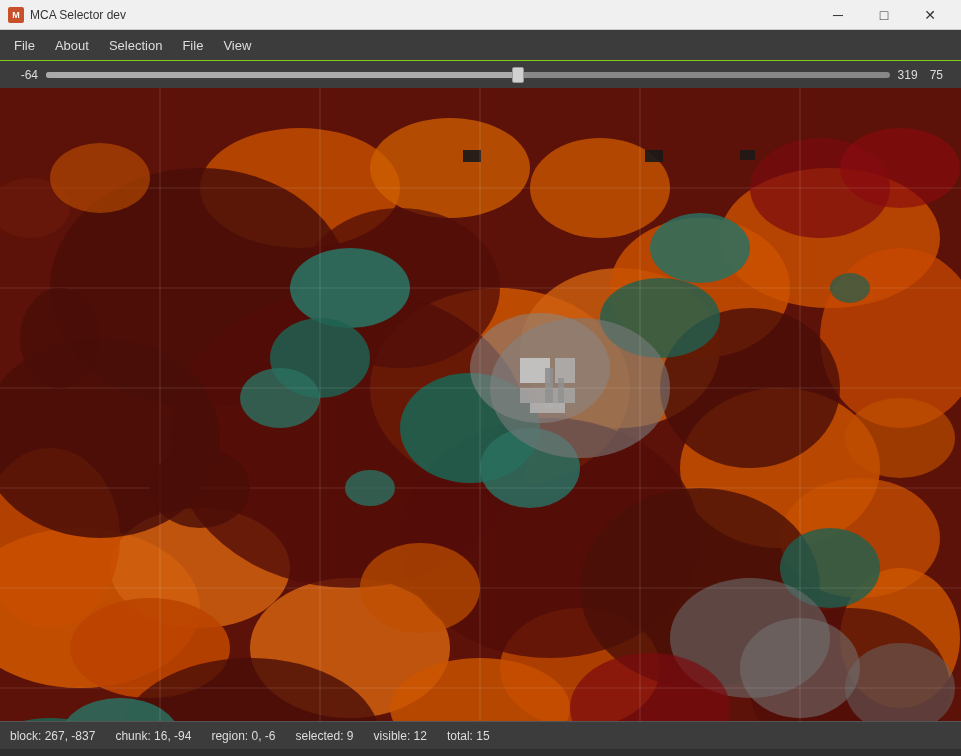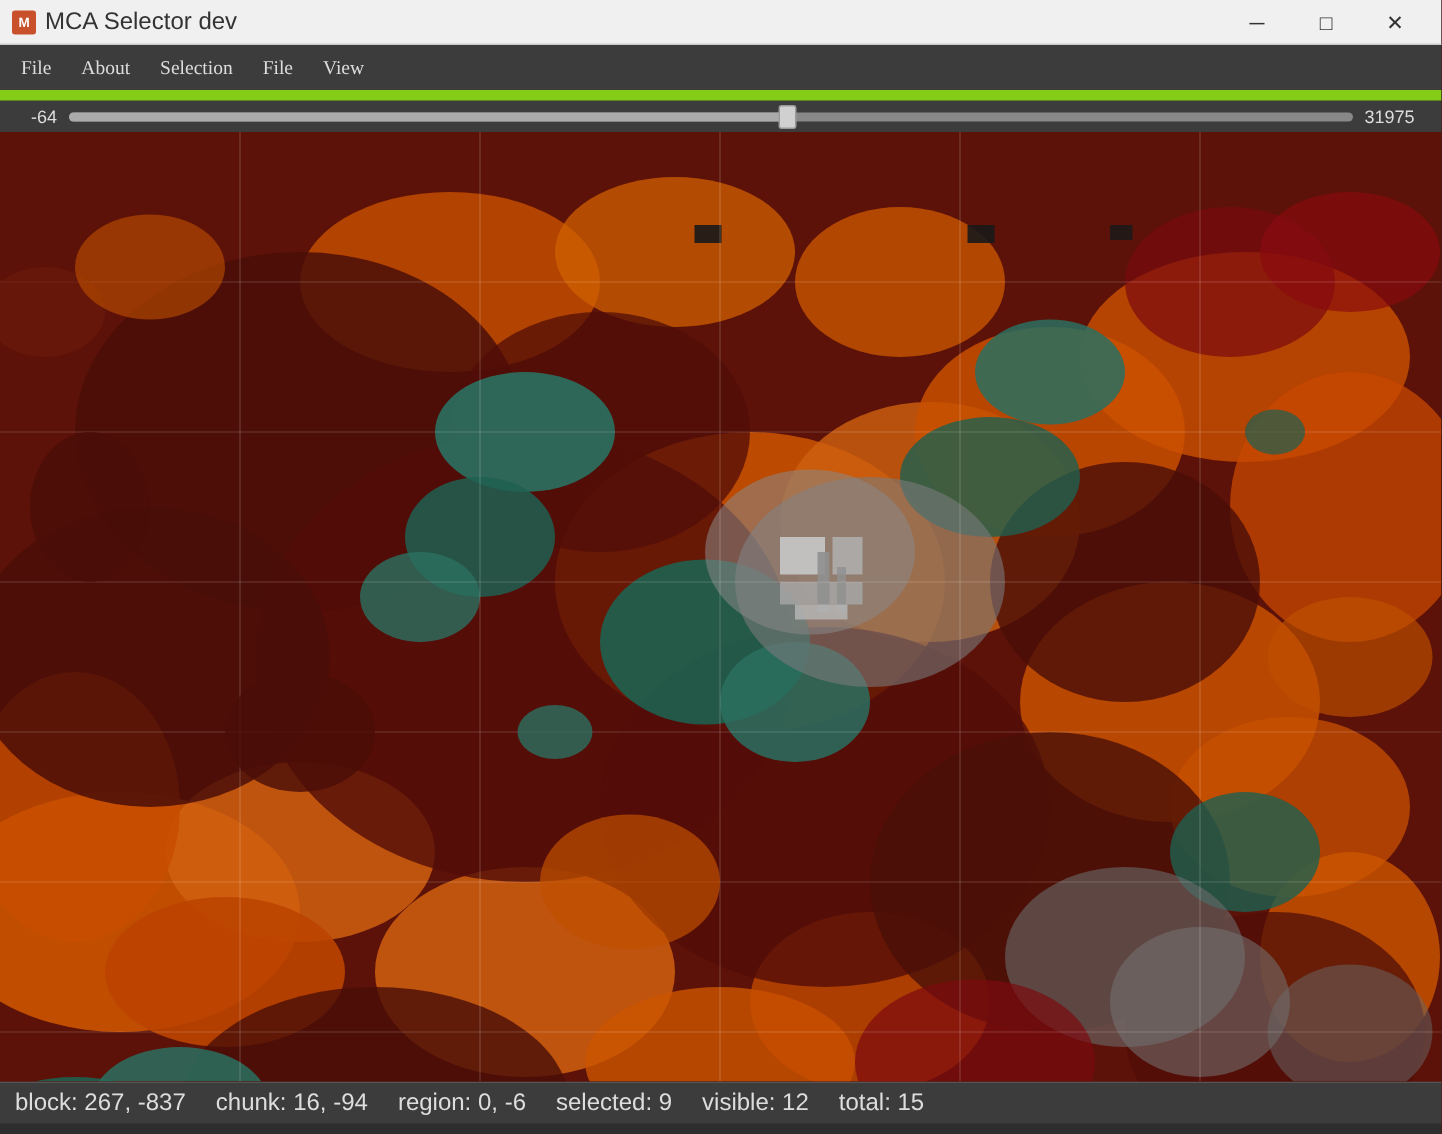--- a/index.html
+++ b/index.html
@@ -6,46 +6,46 @@
     body { width: 961px; height: 756px; overflow: hidden; font-family: 'Segoe UI', Arial, sans-serif; font-size: 12px; background: #2d2d2d; }
 
     
     #titlebar {
       display: flex; align-items: center; justify-content: space-between;
       background: #f0f0f0; height: 30px; padding: 0 8px;
       border-bottom: 1px solid #ccc;
     }
     #titlebar-left { display: flex; align-items: center; gap: 6px; }
     #titlebar-icon { width: 16px; height: 16px; background: #c8502a; border-radius: 2px; display: flex; align-items: center; justify-content: center; font-size: 9px; color: white; font-weight: bold; }
-    #titlebar-title { font-size: 16px; color: #333; }
+    #titlebar-title { font-size: 12px; color: #333; }
     #titlebar-controls { display: flex; gap: 0; }
     .titlebar-btn { width: 46px; height: 30px; background: transparent; border: none; cursor: pointer; display: flex; align-items: center; justify-content: center; font-size: 14px; color: #333; }
 
     
     #menubar {
       display: flex; align-items: center;
-      background: #3c3c3c; height: 30px; padding: 0 4px; font-family: Liberation Serif, serif;
+      background: #3c3c3c; height: 30px; padding: 0 4px;
     }
     .menu-item { color: #ddd; padding: 4px 10px; cursor: pointer; font-size: 13px; }
 
     
     #toolbar {
       display: flex; align-items: center;
-      background: #3c3c3c; height: 28px; border-top: 7px solid #84cc16;
+      background: #3c3c3c; height: 28px; border-top: 1px solid #84cc16;
     }
     #slider-area {
       flex: 1; display: flex; align-items: center; padding: 0 8px; gap: 8px;
     }
     #slider-left-val { color: #ddd; font-size: 12px; min-width: 30px; text-align: right; }
     #slider-track {
       flex: 1; height: 6px; background: #888; border-radius: 3px; position: relative;
     }
     #slider-fill { position: absolute; left: 0; top: 0; height: 100%; width: 56%; background: #aaa; border-radius: 3px; }
     #slider-thumb { position: absolute; top: -5px; left: calc(56% - 6px); width: 12px; height: 16px; background: #d0d0d0; border: 1px solid #999; border-radius: 2px; cursor: pointer; }
-    #slider-right-vals { display: flex; gap: 0; color: #ddd; font-size: 12px; padding-right: 10px; }
+    #slider-right-vals { display: flex; gap: 12px; color: #ddd; font-size: 12px; padding-right: 10px; }
 
     
     #map-area {
       position: relative; width: 961px; height: 633px; overflow: hidden;
       background: #5a1a1a;
     }
 
     
     .terrain-base {
       position: absolute; inset: 0;
@@ -55,21 +55,21 @@
     
     #map-svg { position: absolute; inset: 0; width: 100%; height: 100%; }
 
     
     #statusbar {
       display: flex; align-items: center;
       background: #3c3c3c; height: 28px; border-top: 1px solid #555;
       padding: 0 10px; gap: 0;
     }
     .status-item {
-      color: #ddd; font-size: 16px; padding: 0 20px 0 0; white-space: nowrap;
+      color: #ddd; font-size: 12px; padding: 0 20px 0 0; white-space: nowrap;
     }
   </style>
 </head>
 <body>
 
 <div id="titlebar">
   <div id="titlebar-left">
     <div id="titlebar-icon">
       <span>M</span>
     </div>

